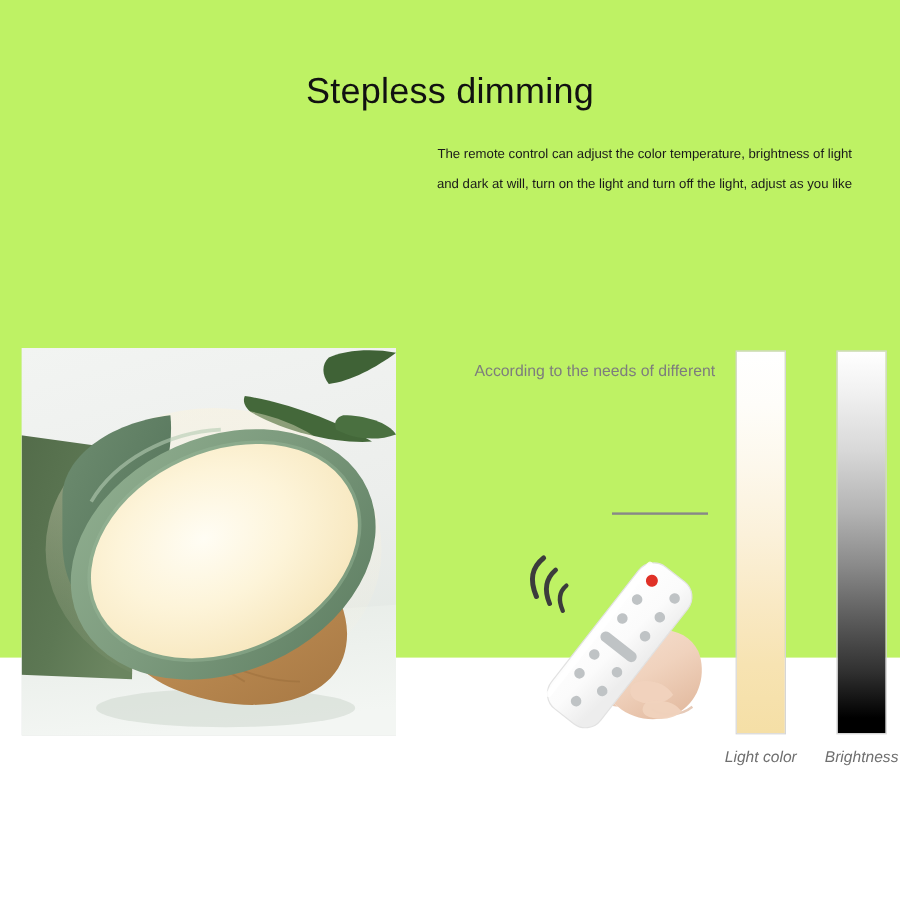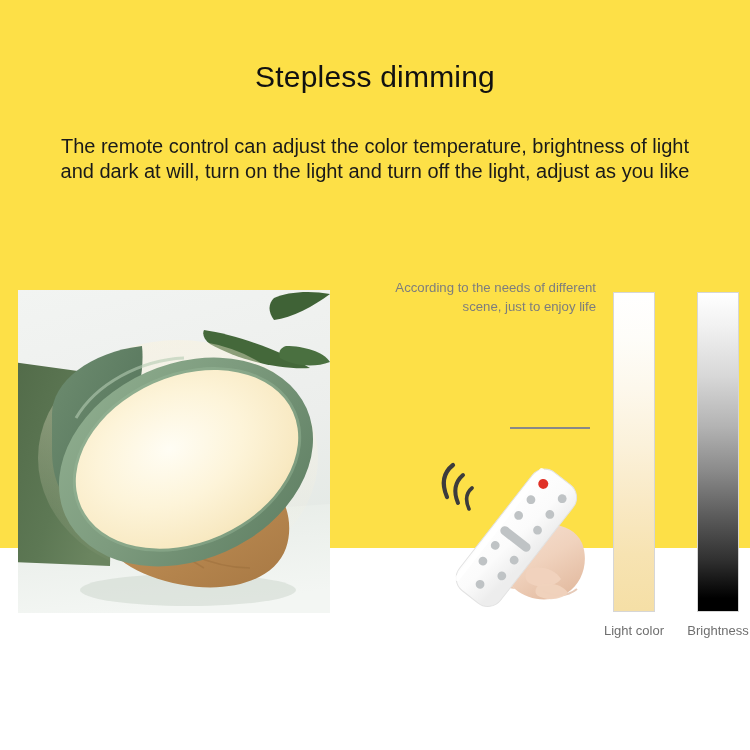--- a/index.html
+++ b/index.html
@@ -12,43 +12,43 @@
     background: #ffffff;
     font-family: "Liberation Sans", sans-serif;
     overflow: hidden;
     position: relative;
   }
   .page {
     position: absolute;
     inset: 0;
     width: 750px;
     height: 548px;
-    background: #fde047;
+    background: #bef264;
   }
 
   
   .title {
     position: absolute;
     left: 0;
     top: 58px;
     width: 750px;
     text-align: center;
     font-size: 30px;
     line-height: 38px;
     color: #111111;
     letter-spacing: 0.2px;
     font-weight: 400;
   }
   .subtitle {
     position: absolute;
     left: 40px;
-    top: 134px;
+    top: 117px;
     width: 670px;
-    text-align: center;
-    font-size: 20px;
+    text-align: right;
+    font-size: 11px;
     line-height: 25px;
     color: #1a1a1a;
     font-weight: 400;
   }
   .subtitle .sline { display: block; white-space: nowrap; }
 
   
   .photo {
     position: absolute;
     left: 18px;
@@ -57,21 +57,21 @@
     height: 323px;
     overflow: hidden;
     background: #e9ecea;
   }
   .photo-svg { display: block; width: 312px; height: 323px; }
 
   
   .copy {
     position: absolute;
     left: 325px;
-    top: 278px;
+    top: 299px;
     width: 271px;
     text-align: right;
     font-size: 13.2px;
     line-height: 19.2px;
     color: #7d7d7d;
   }
   .copy .cline { display: block; white-space: nowrap; }
 
   .divider {
     position: absolute;
@@ -126,20 +126,21 @@
       #000000 100%);
   }
 
   .bar-label {
     position: absolute;
     top: 622px;
     font-size: 13px;
     line-height: 18px;
     color: #6f6f6f;
     text-align: center;
+    font-style: italic;
   }
   .label-light { left: 575px; width: 118px; }
   .label-brightness { left: 665px; width: 106px; }
 </style>
 </head>
 <body>
 
 <div class="page">
 
   <div class="title">Stepless dimming</div>
@@ -230,21 +231,20 @@
           <ellipse cx="170" cy="170" rx="116" ry="83" fill="url(#diffGrad)"></ellipse>
         </g>
 
         <path d="M58 128 C78 94 122 70 166 68" stroke="#b4ccb2" stroke-width="3" fill="none" opacity="0.6"></path>
       </g>
     </svg>
   </div>
 
   <div class="copy">
     <span class="cline">According to the needs of different</span>
-    <span class="cline">scene, just to enjoy life</span>
   </div>
 
   <div class="divider"></div>
 
   <div class="remote-wrap">
     <svg class="remote-svg" viewBox="0 0 175 170" xmlns="http://www.w3.org/2000/svg">
       <defs>
         <linearGradient id="remoteGrad" x1="0" y1="0" x2="1" y2="0.4">
           <stop offset="0%" stop-color="#ffffff"></stop>
           <stop offset="60%" stop-color="#fbfbfb"></stop>

